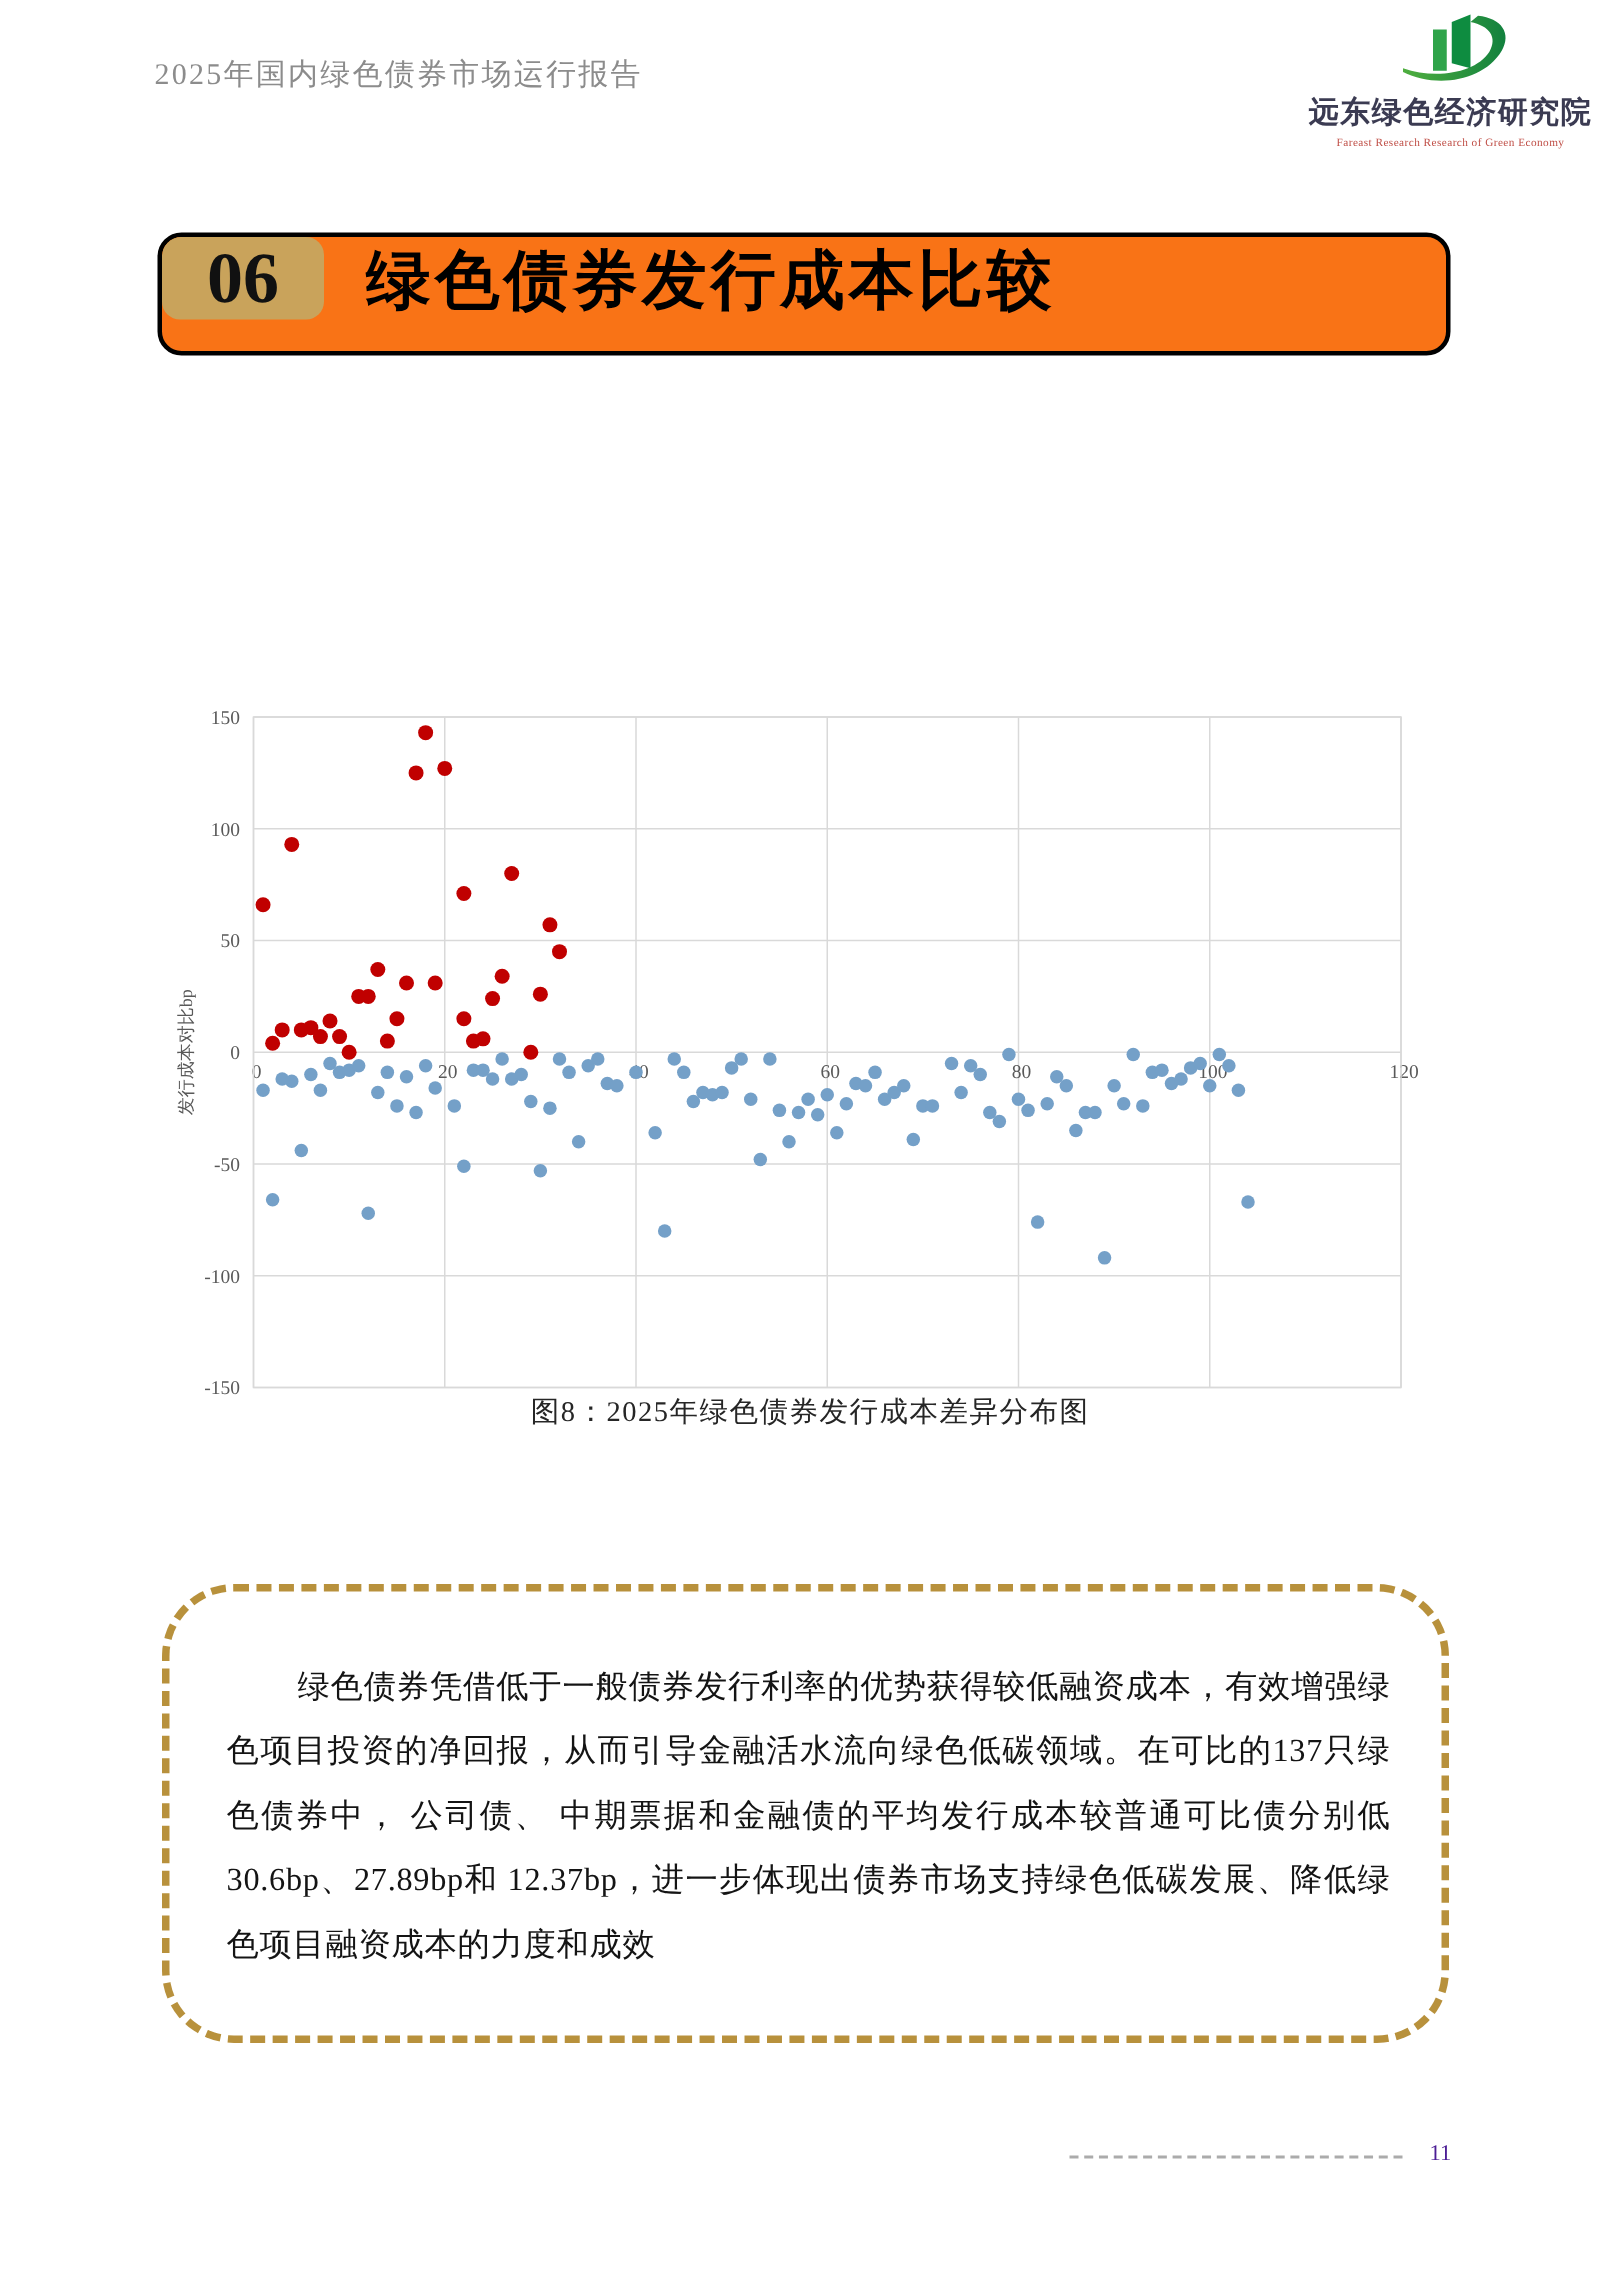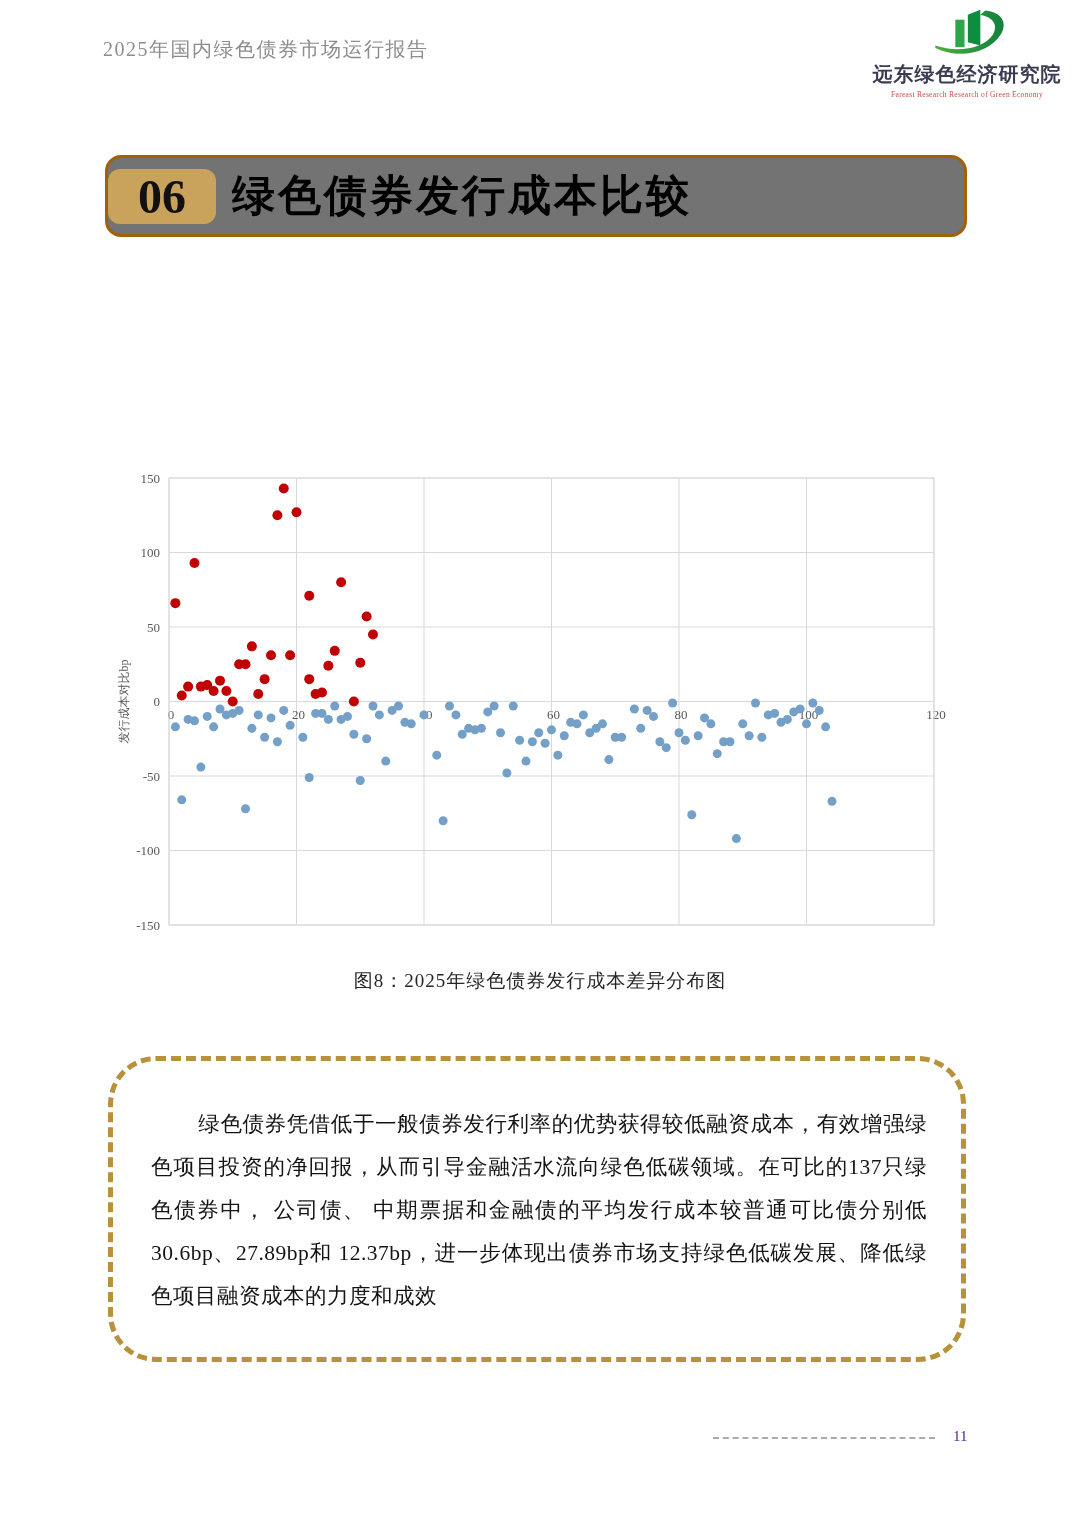--- a/index.html
+++ b/index.html
@@ -17,44 +17,44 @@
   .logo {
     position:absolute; right:18px; top:6px; width:190px;
     display:flex; flex-direction:column; align-items:center;
   }
   .logo svg { width:100px; height:54px; display:block; }
   .logo-cn { font-size:20px; font-weight:bold; color:#3b3b52; letter-spacing:1px; margin-top:1px; white-space:nowrap; }
   .logo-en { font-size:7.5px; color:#c05048; letter-spacing:0.3px; margin-top:2px; white-space:nowrap; }
   
   .banner {
     position:absolute; left:105px; top:155px; width:862px; height:82px;
-    border:3px solid #a16207; border-radius:16px; background:#737373;
-    display:flex; align-items:center; overflow:hidden;
+    border:3px solid #000000; border-radius:16px; background:#f97316;
+    display:flex; align-items:flex-start; overflow:hidden;
   }
   .banner-num {
     width:108px; background:#c9a35b; border-radius:12px;
     display:flex; align-items:center; justify-content:center;
     font-size:48px; font-weight:bold; color:#111;
   }
   .banner-title {
-    flex:1; display:flex; align-items:center; padding-left:16px;
+    flex:1; display:flex; align-items:center; padding-left:28px;
     font-size:43px; font-weight:bold; color:#000; letter-spacing:3px;
     white-space:nowrap;
   }
   
   .intro {
     position:absolute; left:103px; top:278px; width:878px;
     font-size:21.5px; line-height:45px; color:#141414;
     text-align:justify; text-indent:2.8em; letter-spacing:0.5px;
   }
   
   .chart-wrap { position:absolute; left:114px; top:458px; width:862px; height:500px; }
   .chart-wrap svg { display:block; }
   .chart-caption {
-    position:absolute; left:0; top:968px; width:1080px;
+    position:absolute; left:0; top:928px; width:1080px;
     text-align:center; font-size:19px; color:#262626; letter-spacing:1px;
   }
   
   .comment-box {
     position:absolute; left:108px; top:1056px; width:858px; height:306px;
     border:5px dashed #b8913c; border-radius:48px; background:#fff;
     padding:26px 34px 0 38px;
   }
   .comment-title { font-size:24px; font-weight:bold; color:#b8912f; letter-spacing:1px; }
   .comment-body {

